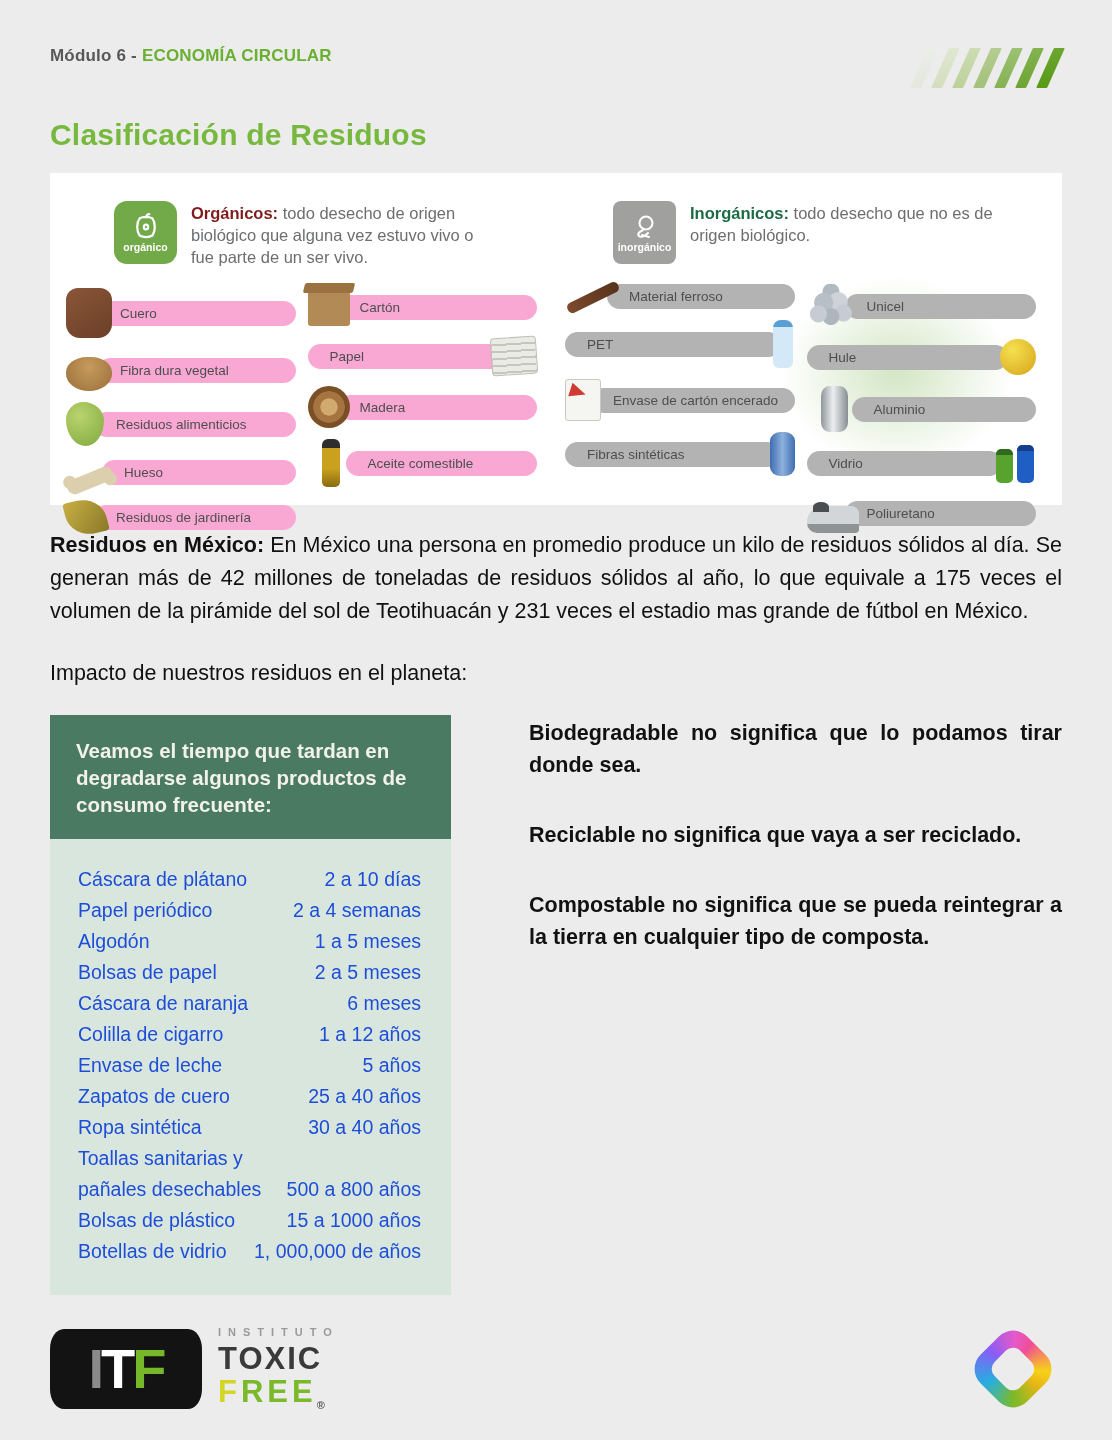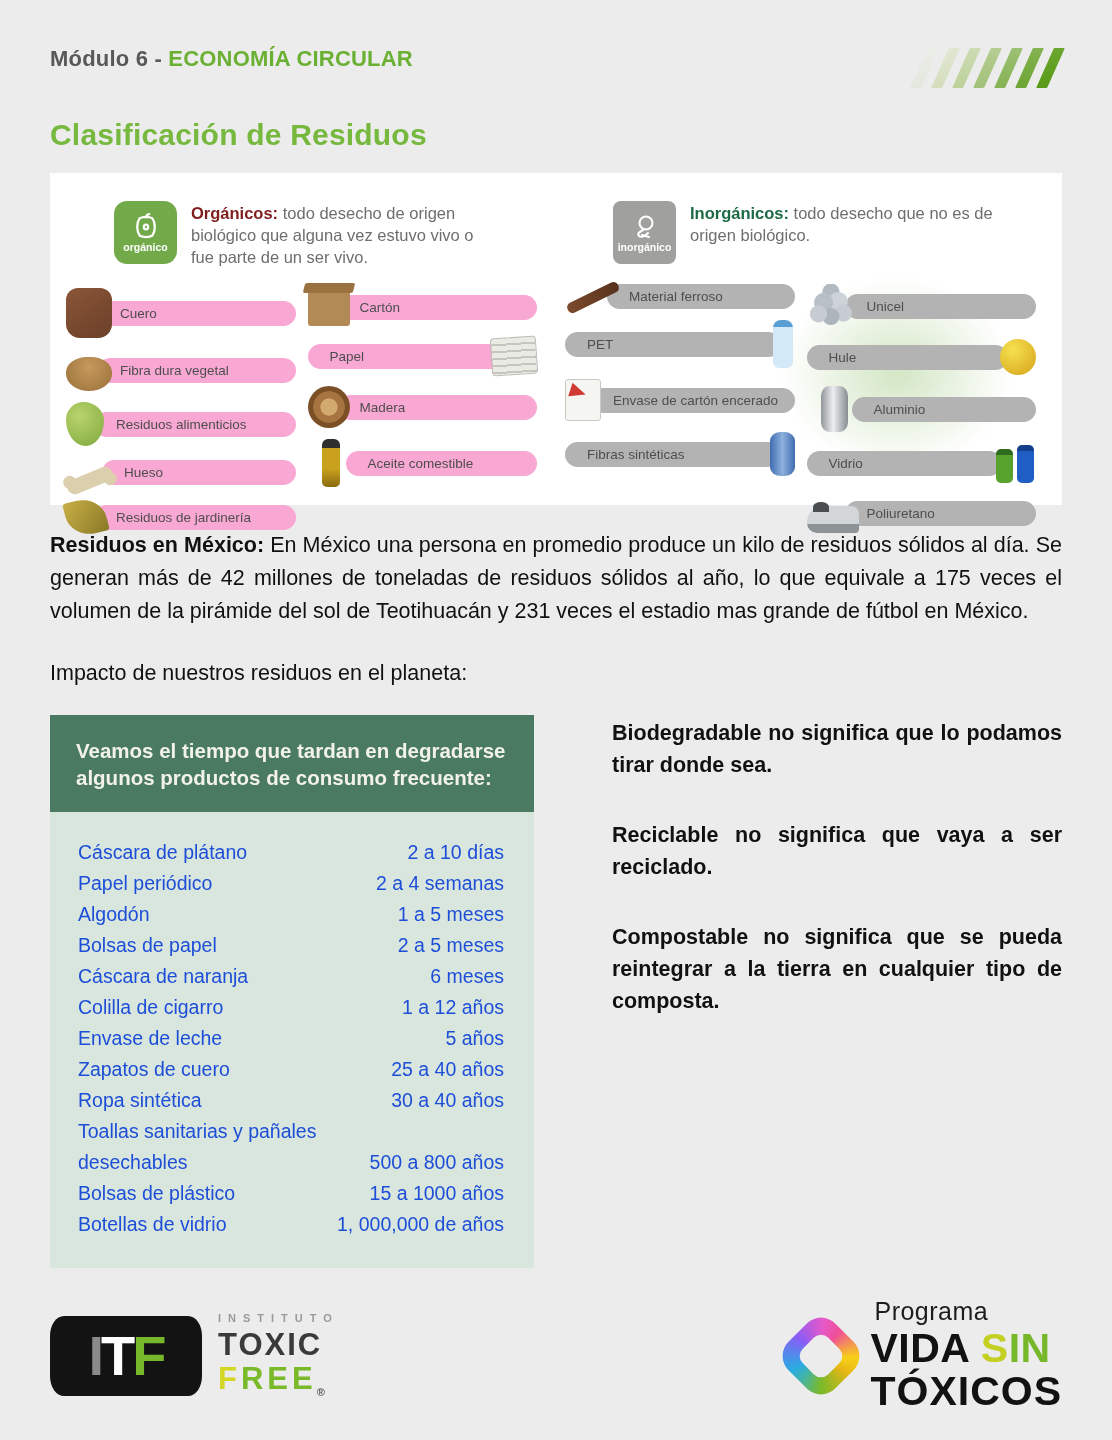--- a/index.html
+++ b/index.html
@@ -2,21 +2,21 @@
 <html lang="es"><head>
 <meta charset="utf-8">
 <style>
   * { margin:0; padding:0; box-sizing:border-box; }
   html,body { background:#ececec; }
   body { font-family:"Liberation Sans", sans-serif; color:#1a1a1a; }
   .page { width:1112px; height:1440px; background:#ececec; padding:46px 50px 0; position:relative; overflow:hidden; margin:0 auto; }
 
   
   .hdr { display:flex; justify-content:space-between; align-items:flex-start; }
-  .module-line { font-size:22px; font-weight:bold; color:#58585a; letter-spacing:.2px; }
+  .module-line { font-size:17px; font-weight:bold; color:#58585a; letter-spacing:.2px; }
   .module-line .hl { color:#6ab032; }
   .stripes { display:flex; margin-top:2px; margin-right:6px; }
   .stripe { width:11px; height:40px; margin-left:10px; transform:skewX(-24deg); border-radius:1px; }
   .s1{background:linear-gradient(180deg,#eceee9,#e3e7dc);} .s2{background:linear-gradient(180deg,#e0e7d2,#d3ddbd);}
   .s3{background:linear-gradient(180deg,#cddcb4,#bcd19a);} .s4{background:linear-gradient(180deg,#b5cd92,#a3c179);}
   .s5{background:linear-gradient(180deg,#9cc173,#86b254);} .s6{background:linear-gradient(180deg,#84b350,#6da534);}
   .s7{background:linear-gradient(180deg,#6ca630,#589a16);}
 
   
   .page-title { margin-top:30px; font-size:30px; font-weight:bold; color:#76b93e; letter-spacing:.2px; }
@@ -82,21 +82,21 @@
   .ic-shoe::before { content:""; position:absolute; left:6px; top:-4px; width:16px; height:10px; background:#4a4e50; border-radius:50% 50% 0 0; }
   .thumb { position:relative; }
 
   
   .para { margin-top:24px; font-size:21.5px; line-height:33px; text-align:justify; color:#111; }
   .para .lead { font-weight:bold; }
   .impact { margin-top:33px; font-size:21.5px; color:#111; }
 
   
   .bottom { margin-top:29px; display:flex; }
-  .degrade { width:484px; flex:0 0 auto; }
+  .degrade { width:401px; flex:0 0 auto; }
   .deg-head { background:#4a7a62; color:#f3f2ea; font-weight:bold; font-size:20.5px; line-height:27px; padding:22px 24px 21px 26px; }
   .deg-body { background:#d9e6de; padding:25px 30px 28px 28px; }
   .deg-row { display:flex; justify-content:space-between; align-items:flex-end; font-size:19.5px; line-height:31px; color:#1d4ed8; }
   .deg-row .d-item { max-width:58%; }
   .deg-row .d-time { white-space:nowrap; text-align:right; }
 
   .notes { flex:1; padding-left:78px; padding-top:2px; }
   .note { font-size:21.5px; font-weight:bold; line-height:32px; text-align:justify; color:#111; margin-bottom:38px; }
 
   
@@ -336,21 +336,16 @@
       </div>
       <div class="itf-text">
         <div class="itf-inst">INSTITUTO</div>
         <div class="itf-toxic">TOXIC</div>
         <div class="itf-free"><span class="fY">F</span><span class="fG">R</span><span class="fG">E</span><span class="fG">E</span><span class="reg">®</span></div>
       </div>
     </div>
 
     <div class="vst">
       <span class="vst-icon"></span>
-      <div class="vst-text">
-        <div class="vst-prog">Programa</div>
-        <div class="vst-l1"><span>VIDA </span><span class="sY">S</span><span class="sG">IN</span></div>
-        <div class="vst-l2">TÓXICOS</div>
-      </div>
     </div>
   </div>
 
 </div>
 
 </body></html>

